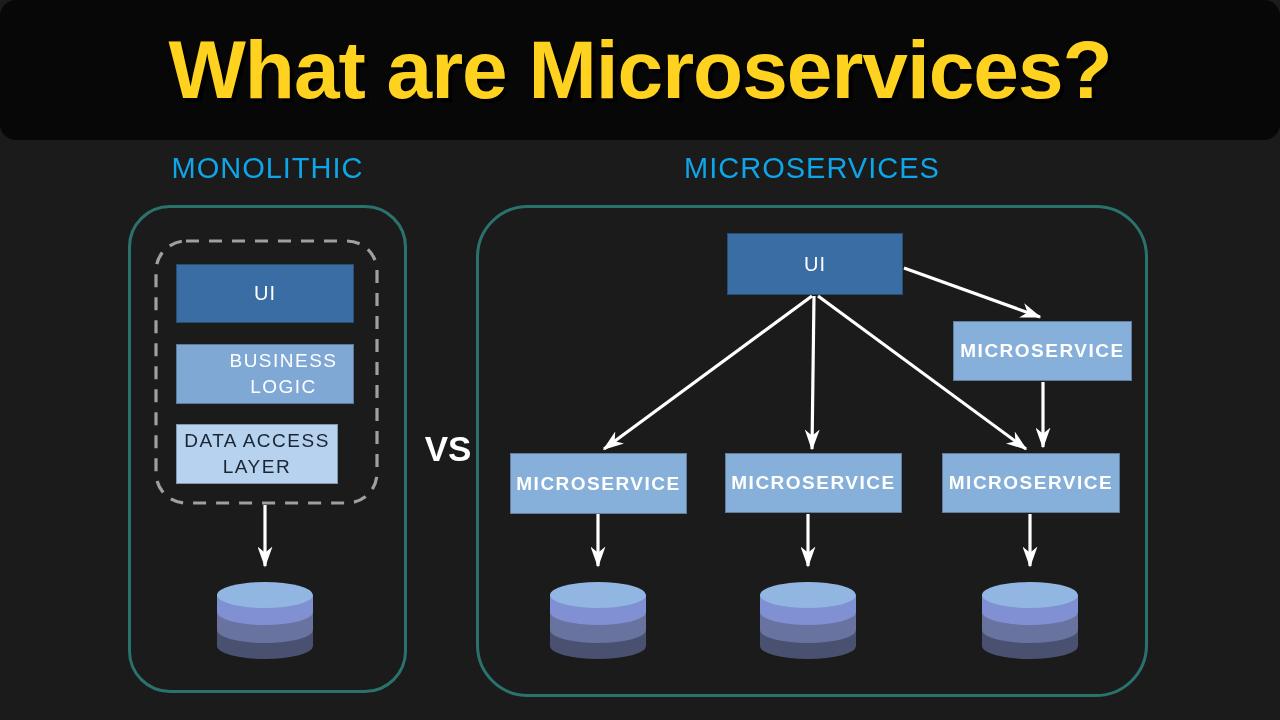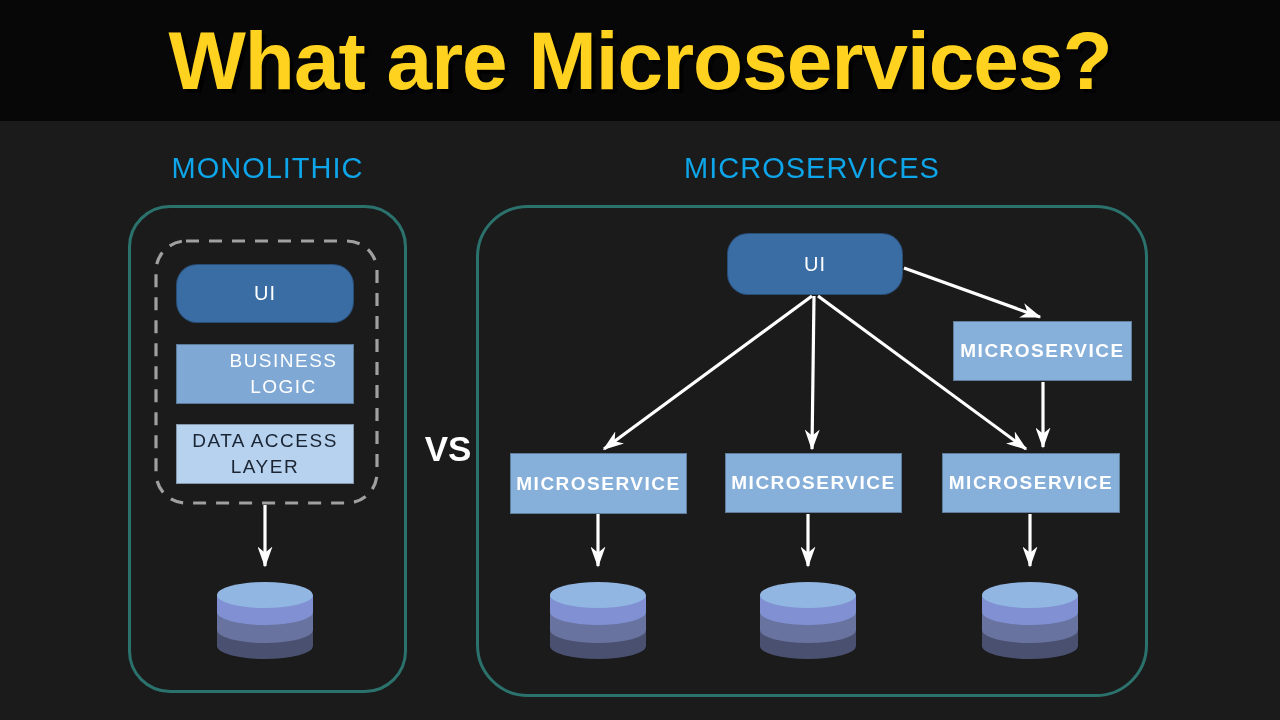--- a/index.html
+++ b/index.html
@@ -1,45 +1,45 @@
 <!DOCTYPE html>
 <html><head>
 <meta charset="utf-8">
 <style>
   html,body{margin:0;padding:0;background:#000;}
   .stage{position:relative;width:1280px;height:720px;overflow:hidden;
          font-family:"Liberation Sans",sans-serif;background:#1b1b1c;}
   
-  .header{position:absolute;left:0;top:0;width:1280px;height:121px;background:#070708;
-          display:flex;align-items:center;justify-content:center;}
+  .header{position:absolute;left:0;top:0;width:1280px;height:140px;background:#070708;
+          display:flex;align-items:center;justify-content:center;border-radius:16px;}
   .title{color:#ffd21f;font-size:82px;font-weight:bold;letter-spacing:-1px;
          text-shadow:4px 4px 0 rgba(0,0,0,.85);white-space:nowrap;}
   
   .sec-heading{position:absolute;color:#0ea5e9;font-size:29px;letter-spacing:1px;
                text-align:center;font-weight:400;}
   #mono-heading{left:128px;top:152px;width:279px;}
   #micro-heading{left:476px;top:152px;width:672px;}
   .vs{position:absolute;left:412px;top:429px;width:56px;color:#fff;font-size:35px;
       font-weight:bold;text-align:center;letter-spacing:0;margin-left:8px;}
   
   .panel{position:absolute;border:3px solid #2b726d;background:transparent;}
   #panel-mono{left:128px;top:205px;width:273px;height:482px;border-radius:42px;}
   #panel-micro{left:476px;top:205px;width:666px;height:486px;border-radius:52px;}
   
   .box{position:absolute;display:flex;align-items:center;justify-content:center;
        text-align:center;color:#fff;font-size:19px;letter-spacing:1.5px;
        white-space:pre-line;line-height:1.35;border:1px solid rgba(0,0,0,.28);
        box-sizing:border-box;}
-  .box.dark{background:#3a6da4;font-size:20px;letter-spacing:1px;border-radius:21px;}
+  .box.dark{background:#3a6da4;font-size:20px;letter-spacing:1px;}
   .box.mid{background:#7fa8d4;}
   .box.light{background:#b6d2ee;color:#1a2433;}
   .box.svc{background:#86afd9;font-weight:bold;}
   #mono-ui {left:176px;top:264px;width:178px;height:59px;}
   #mono-bl {left:176px;top:344px;width:178px;height:60px;padding-left:37px;}
-  #mono-dal{left:176px;top:424px;width:178px;height:60px;}
+  #mono-dal{left:176px;top:424px;width:162px;height:60px;}
   #r-ui    {left:727px;top:233px;width:176px;height:62px;}
   #ms-tr   {left:953px;top:321px;width:179px;height:60px;}
   #ms-1    {left:510px;top:453px;width:177px;height:61px;}
   #ms-2    {left:725px;top:453px;width:177px;height:60px;}
   #ms-3    {left:942px;top:453px;width:178px;height:60px;}
   
   .overlay{position:absolute;left:0;top:0;width:1280px;height:720px;pointer-events:none;}
   .overlay line{stroke:#fff;stroke-width:3.2px;}
 </style>
 </head>

